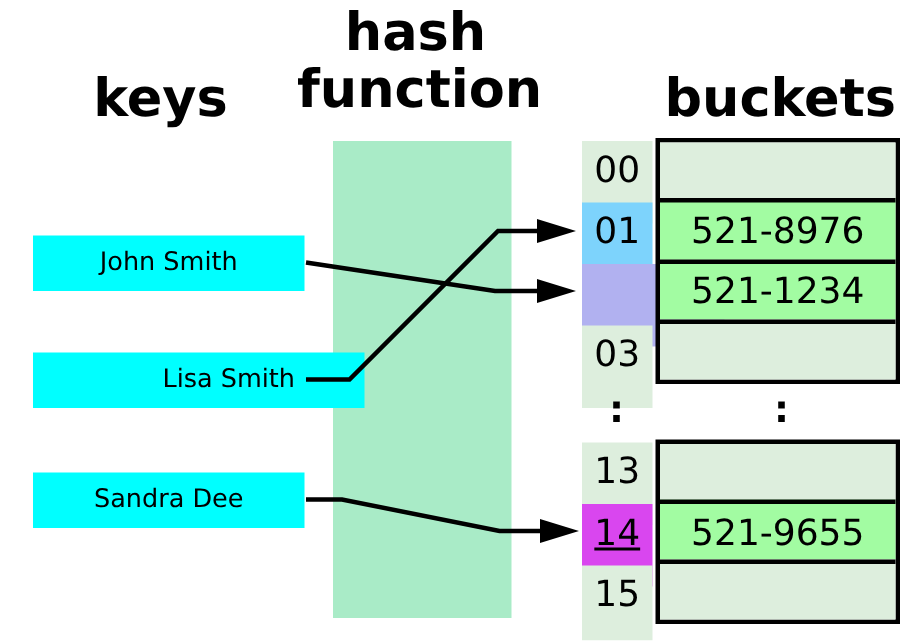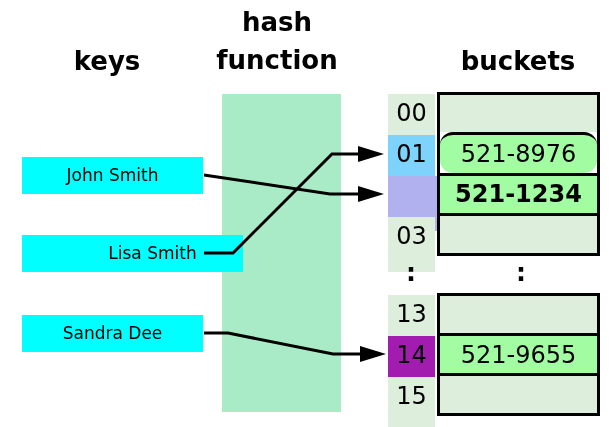--- a/index.html
+++ b/index.html
@@ -1,20 +1,20 @@
 <!DOCTYPE html>
 <html><head>
 <meta charset="utf-8">
 <style>
   html,body{margin:0;padding:0;background:#fff;}
   #canvas{
     position:relative;width:615px;height:427px;background:#ffffff;overflow:hidden;
     font-family:"DejaVu Sans","Liberation Sans",sans-serif;color:#000;
   }
-  .hdr{position:absolute;font-weight:bold;font-size:26px;text-align:center;letter-spacing:0px;}
+  .hdr{position:absolute;font-weight:bold;font-size:35px;text-align:center;letter-spacing:0px;}
   .hdr-hash{line-height:38px;}
   .hashbox{position:absolute;left:222px;top:94px;width:119px;height:318px;}
   .keybox{
     position:absolute;left:22px;width:181px;height:37px;
     text-align:center;line-height:37px;font-size:17px;
   }
   .idx{
     position:absolute;left:388px;width:47px;height:55px;
     text-align:center;line-height:38px;font-size:24px;
   }
@@ -48,27 +48,27 @@
 
   <div class="idx" style="top: 94px; background-color: rgb(221, 238, 221);">00</div>
   <div class="idx" style="top: 135px; background-color: #7dd3fc;">01</div>
   <div class="idx" style="top: 176px; background-color: rgb(177, 177, 240); padding-left: 48px;">02</div>
   <div class="idx" style="top: 217px; background-color: rgb(221, 238, 221);">03</div>
 
   <div class="colon" style="left:391px;">:</div>
   <div class="colon" style="left:501px;">:</div>
 
   <div class="idx" style="top: 295px; background-color: rgb(221, 238, 221);">13</div>
-  <div class="idx" style="top: 336px; background-color: #a21caf;">14</div>
+  <div class="idx" style="top: 336px; background-color: #d946ef; text-decoration: underline;">14</div>
   <div class="idx" style="top: 377px; background-color: rgb(221, 238, 221);">15</div>
 
   <div class="bucketbox" style="top:92px;height:164px;">
     <div class="brow" style="background-color: rgb(221, 238, 221);"></div>
-    <div class="brow" style="background-color: rgb(162, 252, 162); border-radius: 13px;">521-8976</div>
-    <div class="brow" style="background-color: rgb(162, 252, 162); font-weight: bold;">521-1234</div>
+    <div class="brow" style="background-color: rgb(162, 252, 162);">521-8976</div>
+    <div class="brow" style="background-color: rgb(162, 252, 162);">521-1234</div>
     <div class="brow" style="background-color: rgb(221, 238, 221);"></div>
   </div>
 
   <div class="bucketbox" style="top:293px;height:123px;">
     <div class="brow" style="background-color: rgb(221, 238, 221);"></div>
     <div class="brow" style="background-color: rgb(162, 252, 162);">521-9655</div>
     <div class="brow" style="background-color: rgb(221, 238, 221);"></div>
   </div>
 
   <svg class="links" width="615" height="427" viewBox="0 0 615 427">

